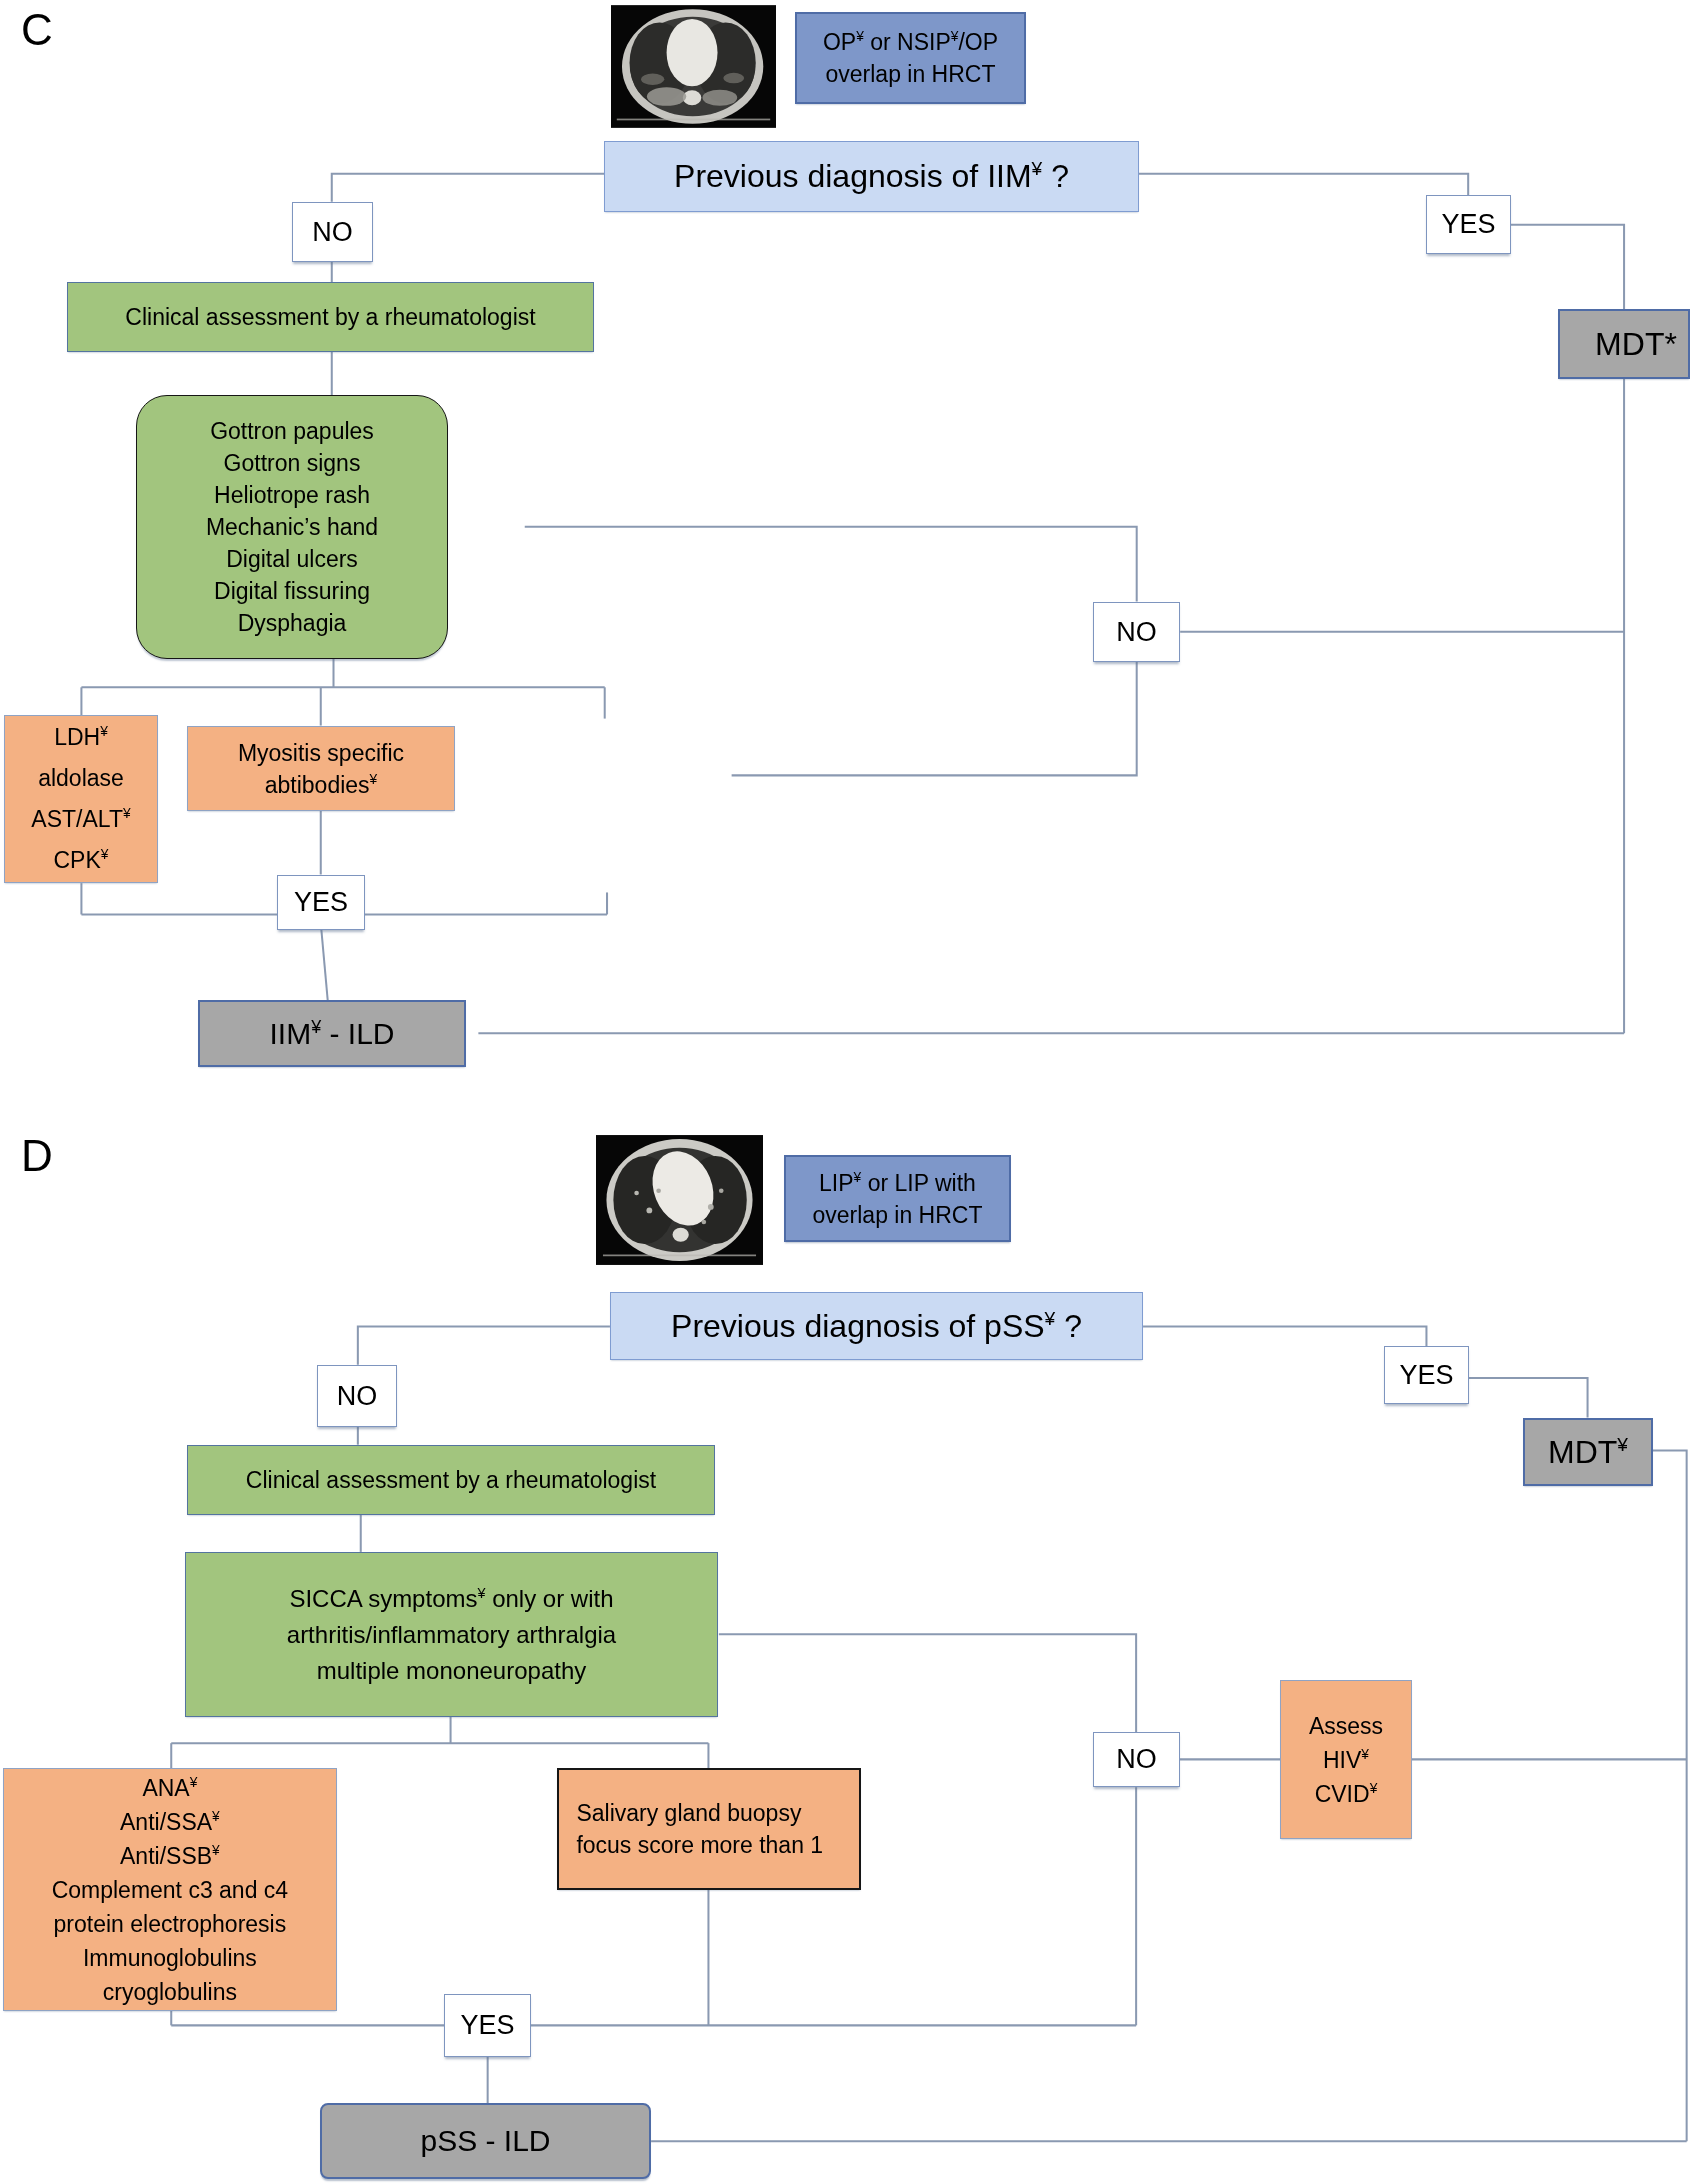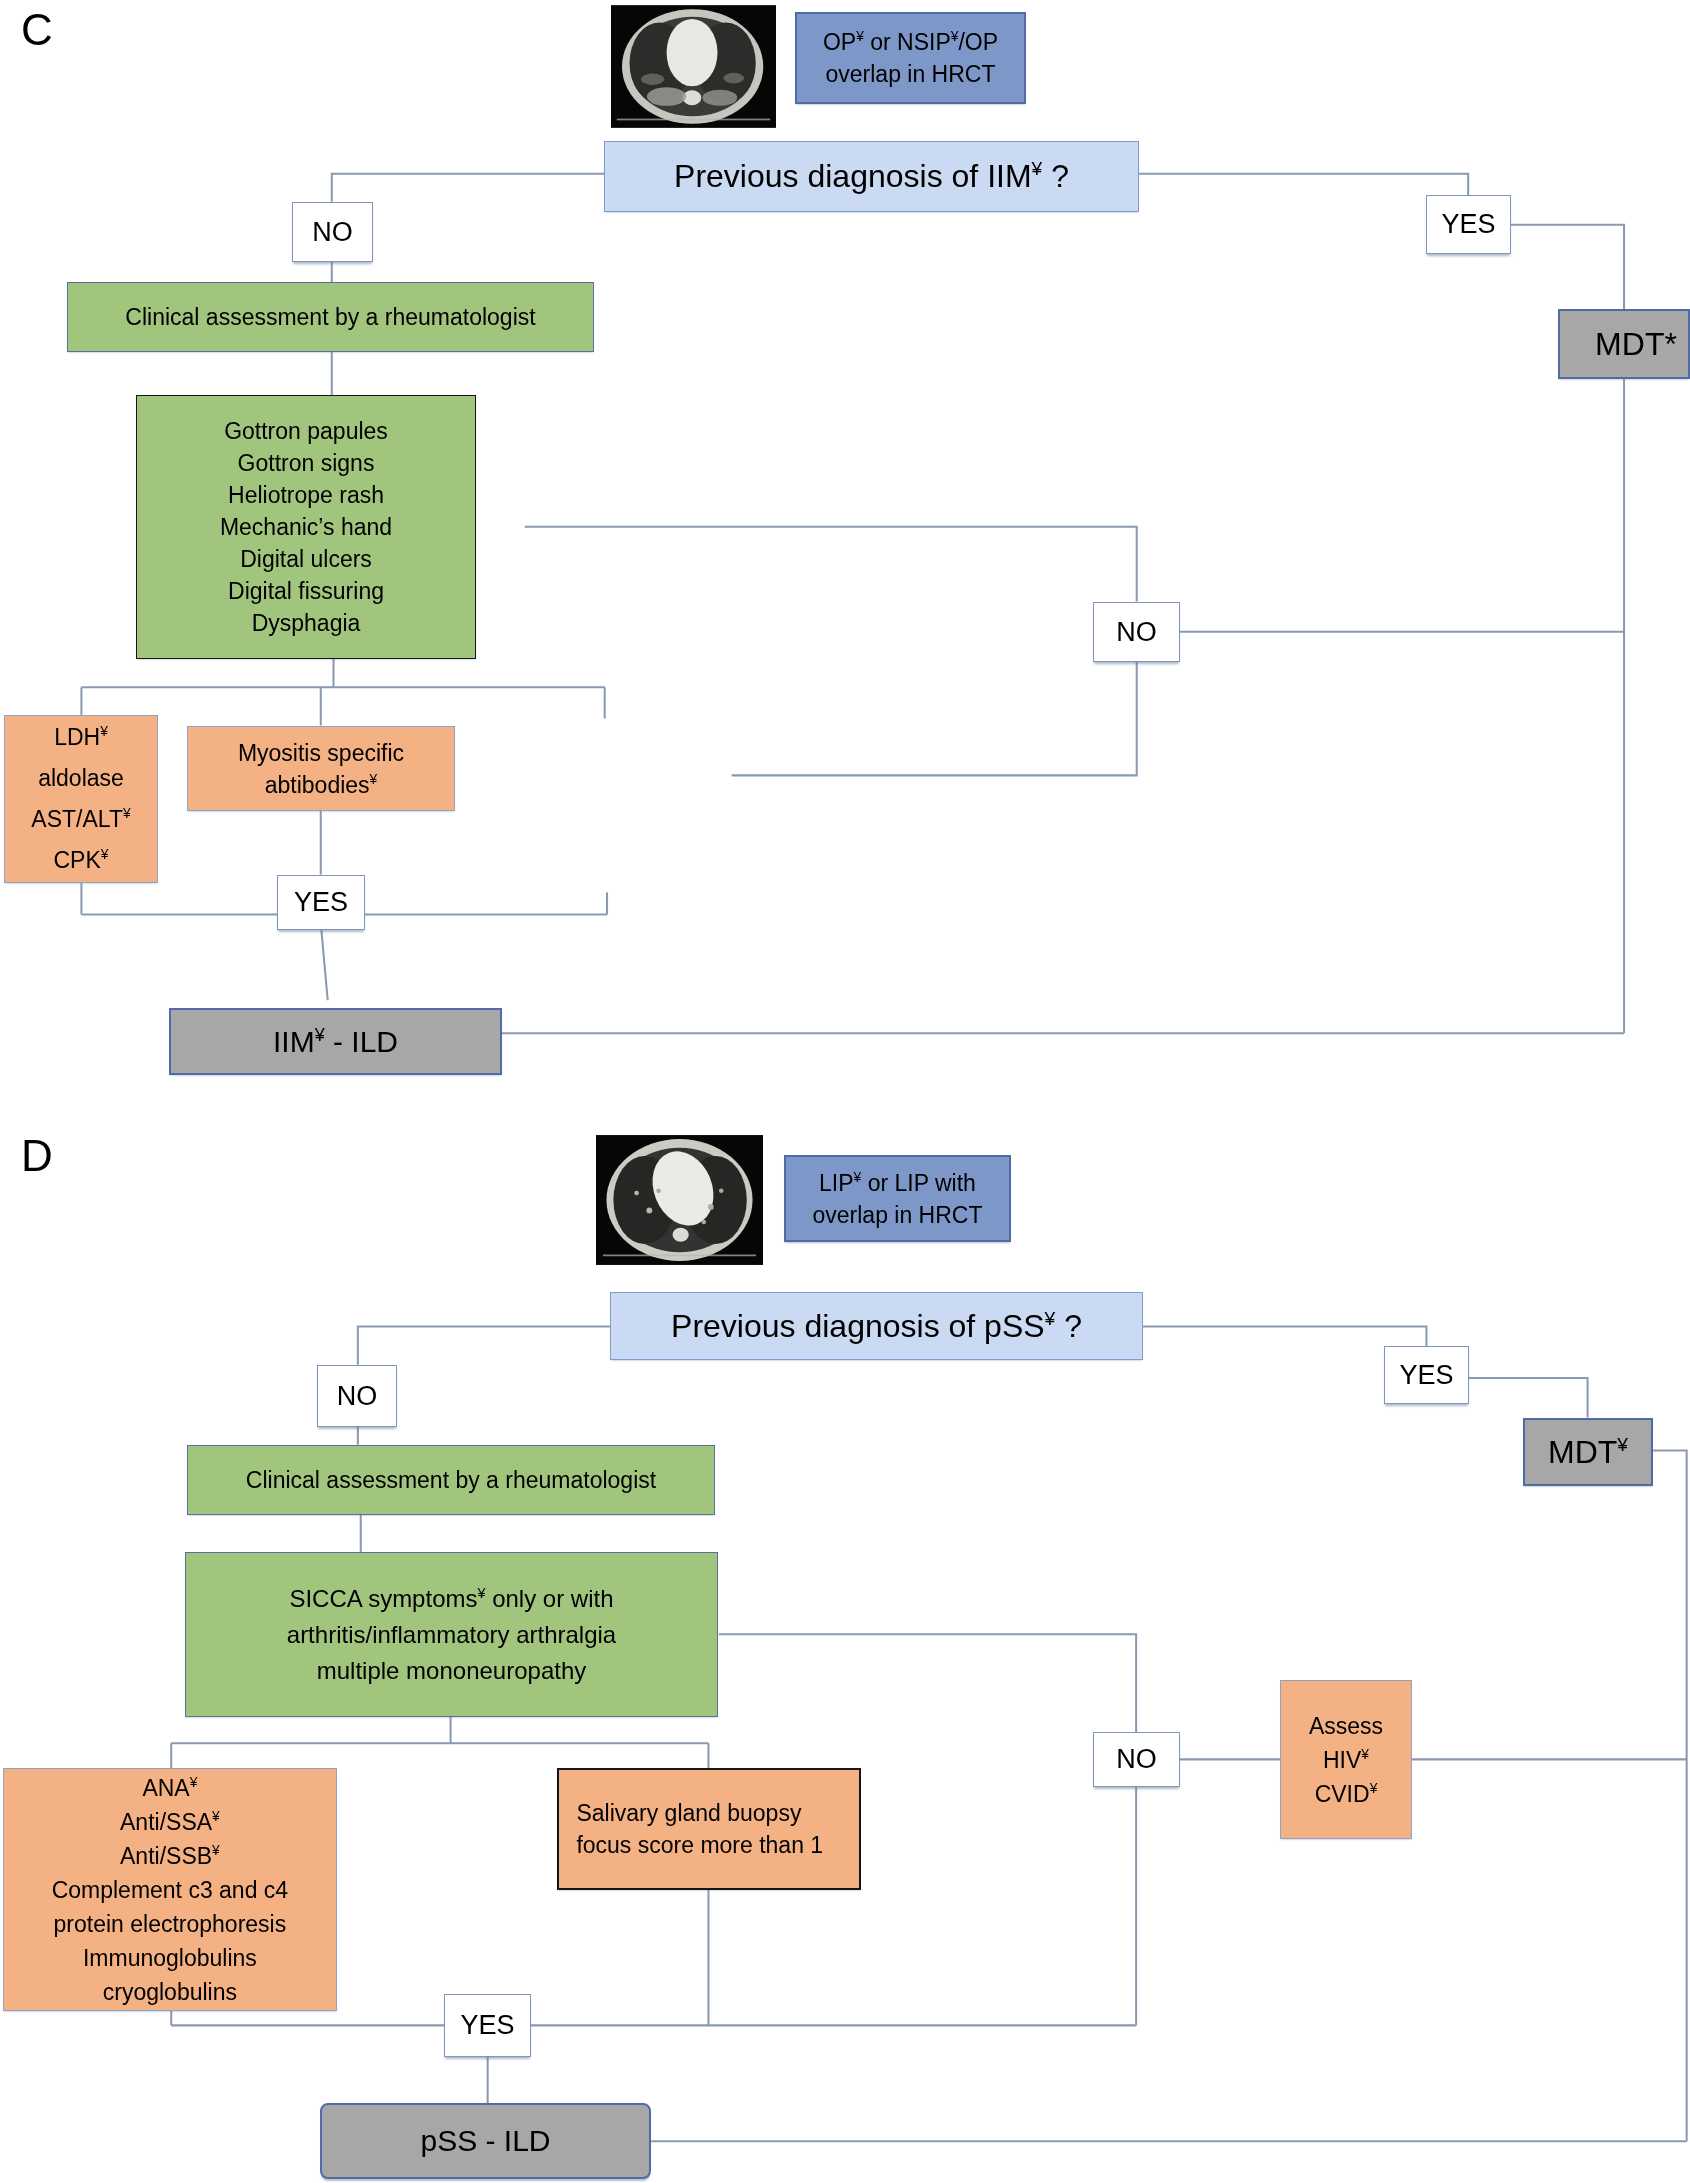--- a/index.html
+++ b/index.html
@@ -111,42 +111,42 @@
   </div>
 
   <div class="box green" style="left:67px;top:282px;width:527px;height:70px;">
     <span class="bt">Clinical assessment by a rheumatologist</span>
   </div>
 
   <div class="box gray" style="left:1558px;top:309px;width:132px;height:70px;font-size:32px;padding-left:24px;">
     <span class="bt">MDT*</span>
   </div>
 
-  <div class="box green green-dark" style="left:136px;top:395px;width:340px;height:264px;line-height:32px;">
+  <div class="box green green-dark" style="left:136px;top:395px;width:312px;height:264px;line-height:32px;border-radius:31px;">
     <span class="bt">Gottron papules<br>Gottron signs<br>Heliotrope rash<br>Mechanic’s hand<br>Digital ulcers<br>Digital fissuring<br>Dysphagia</span>
   </div>
 
   <div class="box orange" style="left:4px;top:715px;width:154px;height:168px;line-height:41px;">
     <span class="bt">LDH<sup>¥</sup><br>aldolase<br>AST/ALT<sup>¥</sup><br>CPK<sup>¥</sup></span>
   </div>
 
   <div class="box orange" style="left:187px;top:726px;width:268px;height:85px;line-height:32px;">
     <span class="bt">Myositis specific<br>abtibodies<sup>¥</sup></span>
   </div>
 
 
   <div class="box white" style="left:1093px;top:602px;width:87px;height:60px;">
     <span class="bt">NO</span>
   </div>
 
   <div class="box white" style="left:277px;top:875px;width:88px;height:55px;">
     <span class="bt">YES</span>
   </div>
 
-  <div class="box gray" style="left:169px;top:1000px;width:333px;height:67px;margin-top:8px;">
+  <div class="box gray" style="left:198px;top:1000px;width:268px;height:67px;">
     <span class="bt">IIM<sup>¥</sup> - ILD</span>
   </div>
 
   <div class="panel-letter" style="left:21px;top:1134px;">D</div>
 
   <svg class="ct" style="left:596px;top:1135px;" width="167" height="130" viewBox="0 0 288 224">
     <rect x="0" y="0" width="288" height="224" fill="#060606"></rect>
     <ellipse cx="144" cy="112" rx="126" ry="105" fill="#cbcac5"></ellipse>
     <ellipse cx="144" cy="112" rx="110" ry="90" fill="#333331"></ellipse>
     <ellipse cx="84" cy="112" rx="54" ry="76" fill="#262624"></ellipse>

